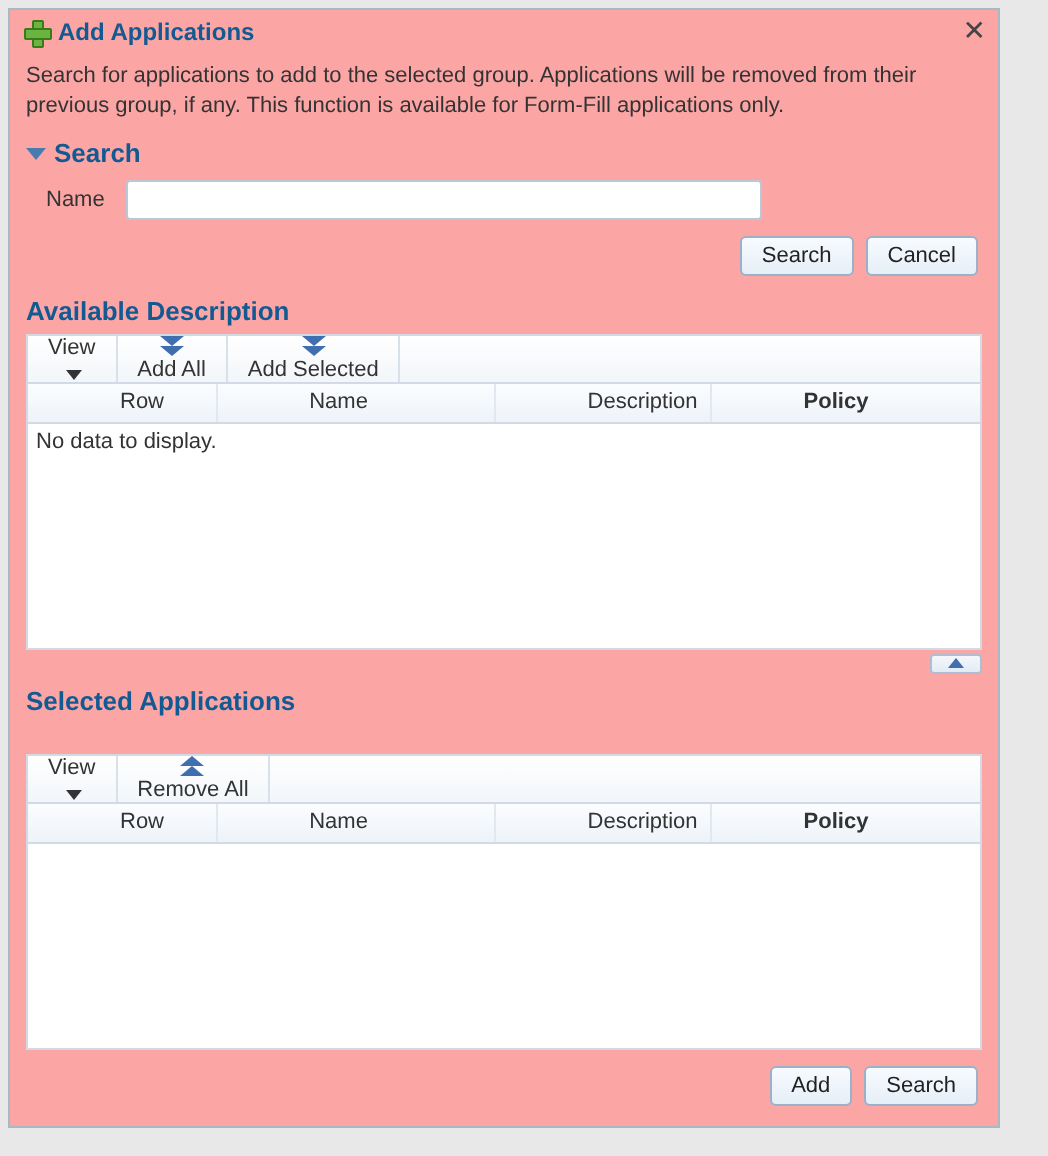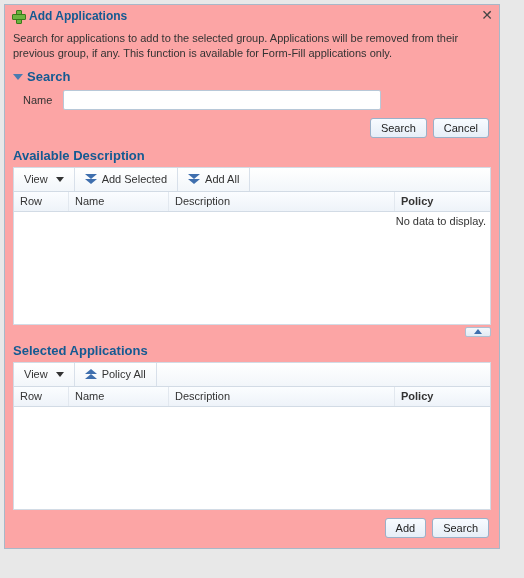--- a/index.html
+++ b/index.html
@@ -68,21 +68,21 @@
   }
   .toolbar {
     display: flex; align-items: stretch;
     border: 1px solid #d2dbe5; border-bottom: none;
     background: linear-gradient(#ffffff,#f2f6fa);
     height: 24px;
   }
   .toolbar .tb-item {
     display: flex; align-items: center;
     padding: 0 10px; border-right: 1px solid #d8e0ea;
-    color: #333; cursor: pointer; gap: 5px;
+    color: #333; cursor: pointer; gap: 5px; flex-direction: column;
   }
   .tb-disabled { color: #9aa6b2; }
   .caret-down {
     width: 0; height: 0; border-left:4px solid transparent;
     border-right:4px solid transparent; border-top:5px solid #333; margin-left:3px;
   }
   .chev { width:12px; height:10px; position:relative; display:inline-block; }
   .chev::before, .chev::after {
     content:""; position:absolute; left:0; width:0; height:0;
     border-left:6px solid transparent; border-right:6px solid transparent;
@@ -92,29 +92,29 @@
   .chev-up::before { top:0; border-bottom:5px solid #3f6fae; }
   .chev-up::after  { top:5px; border-bottom:5px solid #3f6fae; }
   .grid {
     border: 1px solid #d2dbe5;
   }
   .grid-head {
     display: flex; background: linear-gradient(#fbfdff,#eef3f9);
     border-bottom: 1px solid #d2dbe5; height: 20px; align-items:center;
     color:#333;
   }
-  .col { padding: 0 6px; border-right:1px solid #e2e8ef; height:100%; display:flex; align-items:center;}
+  .col { padding: 0 6px; border-right:1px solid #e2e8ef; height:100%; display:flex; align-items:center;margin-left:40px;}
   .c-row { width: 55px; }
   .c-name { width: 100px; }
   .c-desc { flex: 1; }
   .c-policy { width: 95px; border-right:none;font-weight:bold;}
   .grid-body {
     background:#fff; color:#333; padding:3px 4px;
   }
-  .available .grid-body { height: 112px; text-align: right; }
+  .available .grid-body { height: 112px; }
   .selected .grid-body { height: 102px; }
   .resizer {
     display:flex; justify-content:flex-end; padding:0; margin: 2px 0 6px 0;
   }
   .resize-handle {
     width: 26px; height: 10px;
     background: linear-gradient(#f4f8fc,#e2ebf4);
     border:1px solid #aebfd2; border-radius:2px;
     display:flex; align-items:center; justify-content:center;
     cursor: pointer;
@@ -159,25 +159,25 @@
     </div>
 
     <div class="available">
       <div class="toolbar">
         <div class="tb-item">
           <span>View</span>
           <span class="caret-down"></span>
         </div>
         <div class="tb-item tb-disabled">
           <span class="chev chev-down"></span>
-          <span>Add Selected</span>
+          <span>Add All</span>
         </div>
         <div class="tb-item tb-disabled">
           <span class="chev chev-down"></span>
-          <span>Add All</span>
+          <span>Add Selected</span>
         </div>
       </div>
       <div class="grid">
         <div class="grid-head">
           <div class="col c-row">Row</div>
           <div class="col c-name">Name</div>
           <div class="col c-desc">Description</div>
           <div class="col c-policy">Policy</div>
         </div>
         <div class="grid-body">
@@ -185,33 +185,33 @@
         </div>
       </div>
     </div>
 
     <div class="resizer">
       <div class="resize-handle">
           <div></div>
         </div>
     </div>
 
-    <div class="section-title" style="margin-bottom:4px;">
+    <div class="section-title" style="margin-bottom:19px;">
       <span>Selected Applications</span>
     </div>
 
     <div class="selected">
       <div class="toolbar">
         <div class="tb-item">
           <span>View</span>
           <span class="caret-down"></span>
         </div>
         <div class="tb-item tb-disabled">
           <span class="chev chev-up"></span>
-          <span>Policy All</span>
+          <span>Remove All</span>
         </div>
       </div>
       <div class="grid">
         <div class="grid-head">
           <div class="col c-row">Row</div>
           <div class="col c-name">Name</div>
           <div class="col c-desc">Description</div>
           <div class="col c-policy">Policy</div>
         </div>
         <div class="grid-body"></div>

